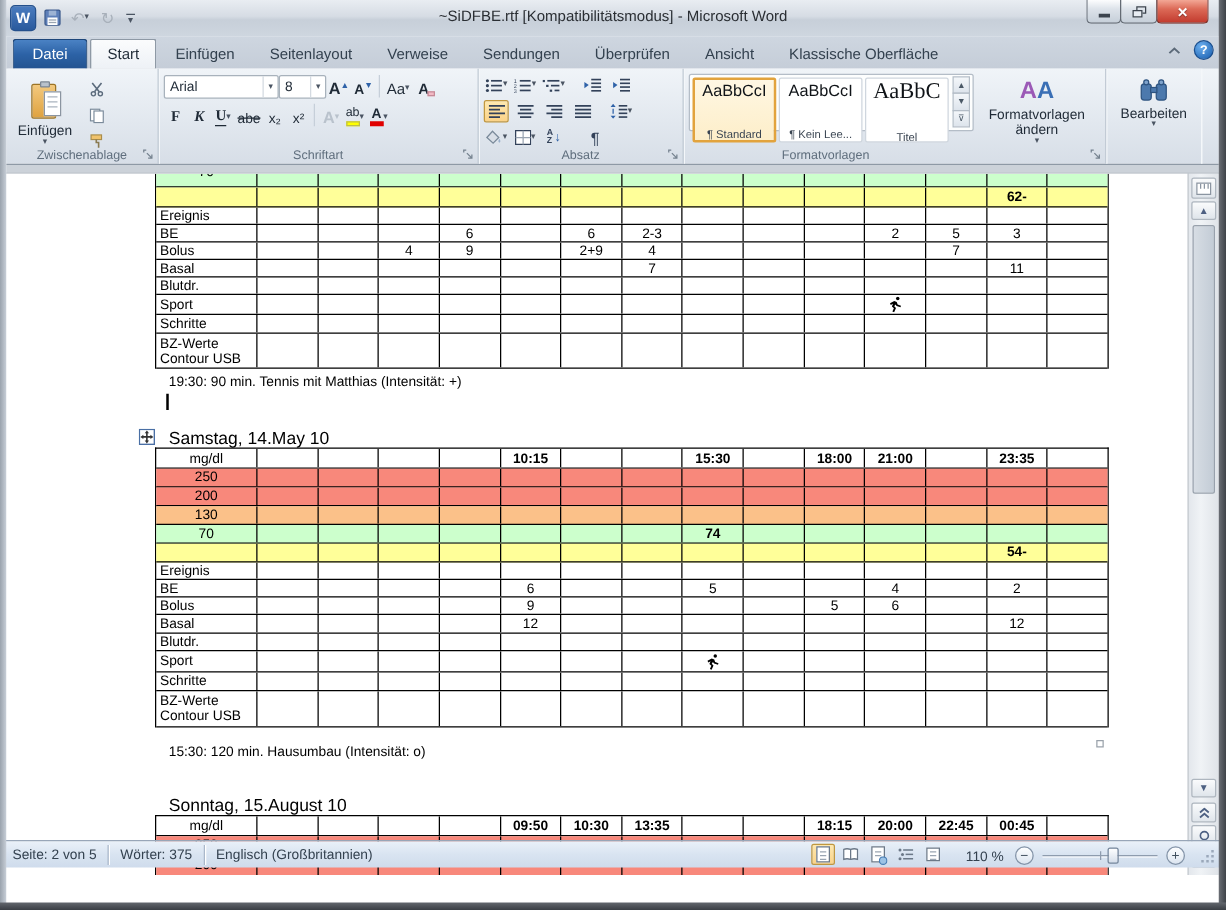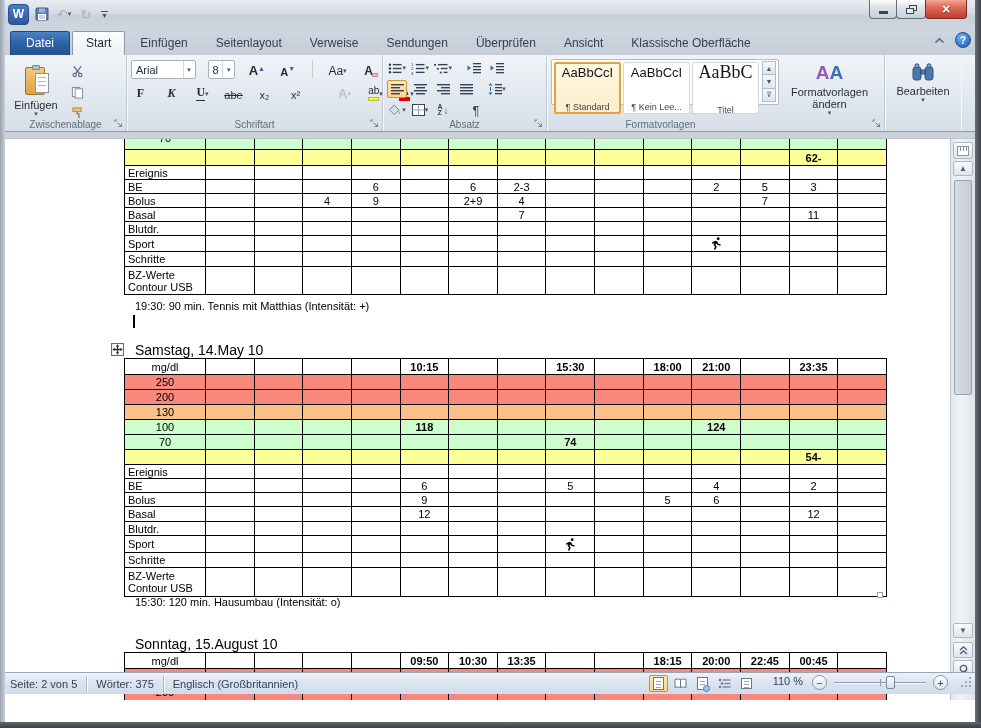--- a/index.html
+++ b/index.html
@@ -57,21 +57,21 @@
   .clipboard{position:relative;width:26px;height:32px;}
   .clip-board{position:absolute;left:2px;top:2px;width:20px;height:28px;background:linear-gradient(#f3c97e,#dfa23f);border:1px solid #9c7426;border-radius:2px;}
   .clip-clip{position:absolute;left:9px;top:0;width:8px;height:5px;background:#b9c2cc;border:1px solid #7b8591;border-radius:1px;}
   .clip-paper{position:absolute;right:0;top:8px;width:14px;height:20px;background:#fff;border:1px solid #8b95a1;}
   .clip-paper i{display:block;height:1px;background:#aab4bf;margin:3px 2px 0;}
   .paste-lbl{font-size:11px;color:#1f2a36;margin-top:2px;}
   .smallcol{display:flex;flex-direction:column;gap:3px;margin-left:4px;padding-top:4px;}
   .sbtn{width:20px;height:18px;display:flex;align-items:center;justify-content:center;}
   
   .fontgrp{width:256px;display:flex;flex-direction:column;padding-top:5px;}
-  .frow{display:flex;align-items:flex-start;gap:12px;margin-bottom:4px;}
+  .frow{display:flex;align-items:flex-start;gap:0;margin-bottom:4px;}
   .combo{height:19px;background:#fff;border:1px solid #a8b2bc;display:flex;align-items:center;font-size:11px;color:#1f2a36;padding-left:4px;border-radius:2px;}
   .combo .dd{margin-left:auto;width:12px;height:100%;display:flex;align-items:center;justify-content:center;border-left:1px solid #d4dae1;}
   .tbtn{min-width:19px;height:19px;display:flex;align-items:end;justify-content:center;font-size:12px;color:#1f2a36;padding:0 1px;}
   .tbtn b{font-weight:bold;}
   .vr{width:1px;height:18px;background:#c6cfd9;margin:0 3px;}
   .ubar{border-bottom:1px solid #1f2a36;}
   .colorbar{display:flex;flex-direction:column;align-items:center;line-height:10px;}
   .colorbar .bar{width:11px;height:4px;margin-top:1px;}
   
   .pargrp{width:164px;display:flex;flex-direction:column;padding-top:4px;}
@@ -126,21 +126,21 @@
   .vthumb{position:absolute;left:3px;width:18px;background:linear-gradient(90deg,#d7dde4,#c3ccd6);
     border:1px solid #98a1ac;border-radius:2px;}
   .ruler-ic{width:12px;height:10px;background:#fff;border:1px solid #8b95a1;position:relative;}
   .ruler-ic i{position:absolute;top:0;width:1px;height:4px;background:#8b95a1;}
   
   .statusbar{position:absolute;left:0;top:672px;width:981px;height:22px;
     background:linear-gradient(#eaf1f9,#d9e4f1 50%,#cfdcec);border-top:1px solid #98a6b8;
     display:flex;align-items:center;font-size:11px;color:#33414f;padding:0 8px 0 10px;z-index:40;}
   .sseg{padding:0 9px;height:100%;display:flex;align-items:center;}
   .ssep{width:1px;height:16px;background:#aab8ca;box-shadow:1px 0 0 #fff;}
-  .sright{margin-left:auto;display:flex;align-items:flex-start;gap:3px;}
+  .sright{margin-left:auto;display:flex;align-items:flex-end;gap:3px;}
   .viewbtn{width:19px;height:17px;display:flex;align-items:center;justify-content:center;border:1px solid transparent;border-radius:2px;}
   .viewbtn.seld{background:linear-gradient(#fde8b0,#fbd388);border-color:#c0973f;}
   .vic{width:11px;height:13px;background:#fff;border:1px solid #6b7888;position:relative;}
   .vic i{position:absolute;left:2px;right:2px;height:1px;background:#9aa5b2;}
   .zoomlbl{margin:0 6px 0 14px;}
   .zbtn{width:15px;height:15px;border-radius:50%;border:1px solid #8494a8;background:linear-gradient(#fdfeff,#dce5f0);
     display:flex;align-items:center;justify-content:center;font-size:11px;color:#41505f;line-height:10px;}
   .ztrack{position:relative;width:92px;height:15px;margin:0 4px;}
   .ztrack .line{position:absolute;left:0;right:0;top:7px;height:1px;background:#8e9cae;box-shadow:0 1px 0 #fff;}
   .ztrack .tick{position:absolute;left:46px;top:4px;width:1px;height:7px;background:#8e9cae;}
@@ -170,20 +170,21 @@
           <span class="caret ghost">▾</span>
         </div>
       <div class="qbtn">
           <span class="ghost">↻</span>
         </div>
       <div class="qat-dd">
           <span class="bar"></span>
           <span>▾</span>
         </div>
     </div>
+    <div class="title-text">~SiDFBE.rtf [Kompatibilitätsmodus] - Microsoft Word</div>
   </div>
   <div class="winbtns">
     <div class="winbtn" style="width:28px">
         <span class="glyph-min"></span>
       </div>
     <div class="winbtn" style="width:30px">
         <span class="glyph-restore">
           <i class="t"></i>
           <i class="b"></i>
         </span>
@@ -772,37 +773,20 @@
           <div class="tcell"></div>
           <div class="tcell"></div>
           <div class="tcell"></div>
           <div class="tcell"></div>
           <div class="tcell"></div>
           <div class="tcell"></div>
           <div class="tcell"></div>
           <div class="tcell"></div>
           <div class="tcell"></div>
           <div class="tcell"></div>
-        </div>
-        <div class="trow bg-green" style="height: 15px;">
-          <div class="tlabel center">100</div>
-          <div class="tcell b"></div>
-          <div class="tcell b"></div>
-          <div class="tcell b"></div>
-          <div class="tcell b"></div>
-          <div class="tcell b">118</div>
-          <div class="tcell b"></div>
-          <div class="tcell b"></div>
-          <div class="tcell b"></div>
-          <div class="tcell b"></div>
-          <div class="tcell b"></div>
-          <div class="tcell b">124</div>
-          <div class="tcell b"></div>
-          <div class="tcell b"></div>
-          <div class="tcell b"></div>
         </div>
         <div class="trow bg-green" style="height: 15px;">
           <div class="tlabel center">70</div>
           <div class="tcell b"></div>
           <div class="tcell b"></div>
           <div class="tcell b"></div>
           <div class="tcell b"></div>
           <div class="tcell b"></div>
           <div class="tcell b"></div>
           <div class="tcell b"></div>

